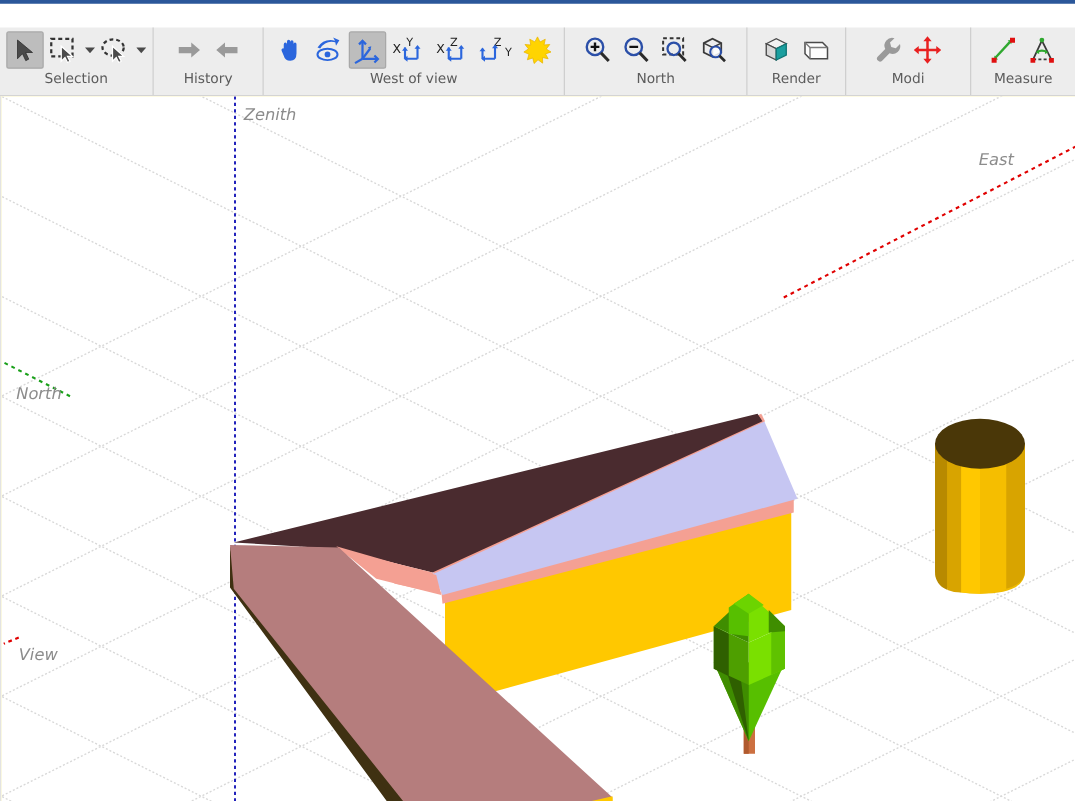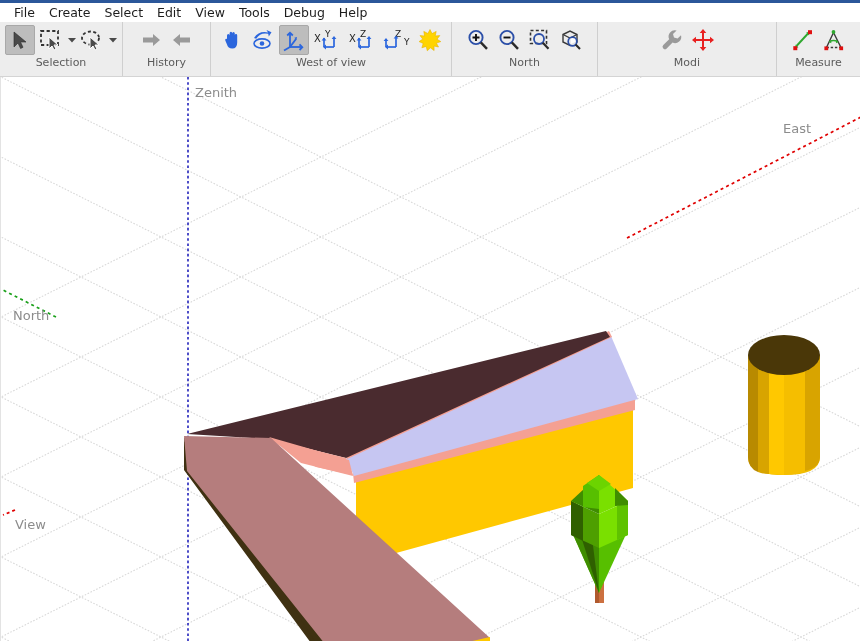--- a/index.html
+++ b/index.html
@@ -106,20 +106,21 @@
 
   
   .viewport {
     position: absolute;
     left: 0; top: 77px;
     width: 860px; height: 564px;
     background: #fef9c3;
     overflow: hidden;
     border-left: 1px solid #e3e3e3;
     box-sizing: border-box;
+    font-style: italic;
   }
   .viewport svg { display: block; }
 
   .axis-label {
     position: absolute;
     font-size: 13px;
     color: #8c8c8c;
     font-family: "DejaVu Sans", sans-serif;
     white-space: nowrap;
     pointer-events: none;
@@ -129,30 +130,20 @@
   #label-north  { left: 12px;  top: 231px; }
   #label-west   { left: 14px;  top: 440px; }
 </style>
 </head>
 <body>
 
 <div id="app">
 
   <div class="title-strip"></div>
 
-  <div class="menubar">
-    <div class="menu-item">File</div>
-    <div class="menu-item">Create</div>
-    <div class="menu-item">Select</div>
-    <div class="menu-item">Edit</div>
-    <div class="menu-item">View</div>
-    <div class="menu-item">Tools</div>
-    <div class="menu-item">Debug</div>
-    <div class="menu-item">Help</div>
-  </div>
 
   <div class="toolbar">
 
     <div class="tb-group" style="width:122px">
       <div class="tb-icons">
         <div class="tb-btn active">
           <svg width="22" height="22" viewBox="0 0 22 22">
             <path d="M5 3 L5 18 L9 14 L11.6 19.5 L14 18.3 L11.5 13 L17 13 Z" fill="#4a4a4a" stroke="#2a2a2a" stroke-width="0.6"></path>
           </svg>
         </div>
@@ -304,20 +295,38 @@
             <path d="M4 6.5 L11 3 L18 6.5 L18 14 L11 17.5 L4 14 Z" fill="none" stroke="#3a3a3a" stroke-width="1.4"></path>
             <path d="M4 6.5 L11 10 L18 6.5 M11 10 L11 17.5" fill="none" stroke="#3a3a3a" stroke-width="1.2"></path>
             <circle cx="13.5" cy="13.5" r="4.3" fill="#fff" fill-opacity="0.85" stroke="#2b4fa8" stroke-width="1.7"></circle>
             <path d="M16.6 16.6 L21 21" stroke="#2a2a2a" stroke-width="2.1"></path>
           </svg>
         </div>
       </div>
       <div class="tb-label">North</div>
     </div>
 
+    <div class="tb-group" style="width:79px">
+      <div class="tb-icons">
+        <div class="tb-btn">
+          <svg width="24" height="24" viewBox="0 0 24 24">
+            <path d="M3 7 L11 3 L19 7 L11 11 Z" fill="#f2f2f2" stroke="#4a4a4a" stroke-width="1.1"></path>
+            <path d="M3 7 L11 11 L11 20 L3 16 Z" fill="#d8d8d8" stroke="#4a4a4a" stroke-width="1.1"></path>
+            <path d="M19 7 L11 11 L11 20 L19 16 Z" fill="#1b9f9f" stroke="#117777" stroke-width="1.1"></path>
+          </svg>
+        </div>
+        <div class="tb-btn">
+          <svg width="24" height="24" viewBox="0 0 24 24">
+            <path d="M3 6 L17 6 L21 10 L21 19 L7 19 L3 15 Z" fill="#fdfdfd" stroke="#4a4a4a" stroke-width="1.2"></path>
+            <path d="M3 6 L7 10 L21 10 M7 10 L7 19" fill="none" stroke="#7a7a7a" stroke-width="1.1"></path>
+          </svg>
+        </div>
+      </div>
+      <div class="tb-label">Render</div>
+    </div>
 
     <div class="tb-group" style="width:auto;flex:1">
       <div class="tb-icons">
         <div class="tb-btn">
           <svg width="24" height="24" viewBox="0 0 24 24">
             <path d="M16.6 2.6 A6.2 6.2 0 0 0 9.2 11.2 L3.3 17.1 A2.4 2.4 0 0 0 6.7 20.5 L12.6 14.6 A6.2 6.2 0 0 0 21 7.2 L17.6 10.6 L14 9.6 L13 6 Z" fill="#9a9a9a"></path>
           </svg>
         </div>
         <div class="tb-btn">
           <svg width="24" height="24" viewBox="0 0 24 24">

